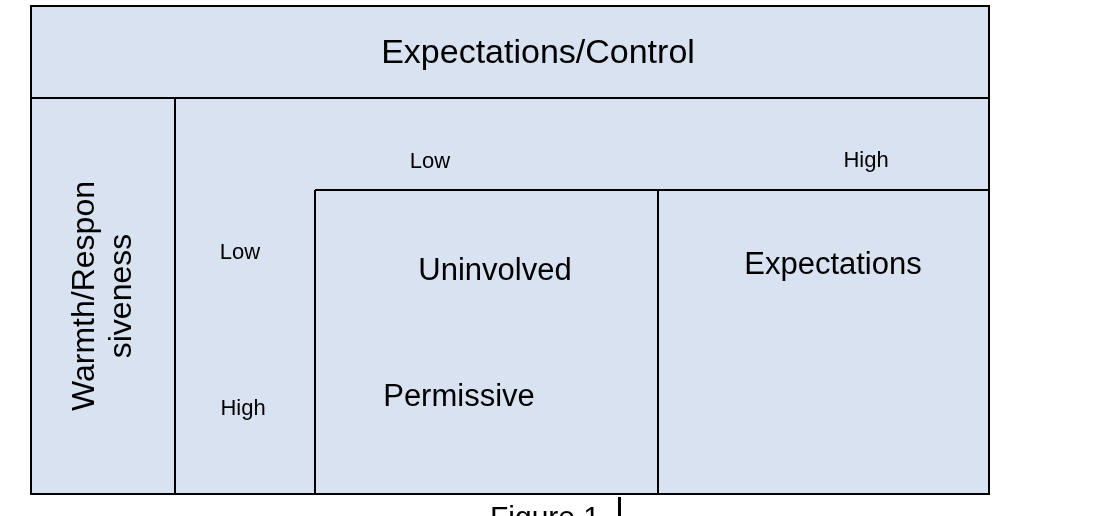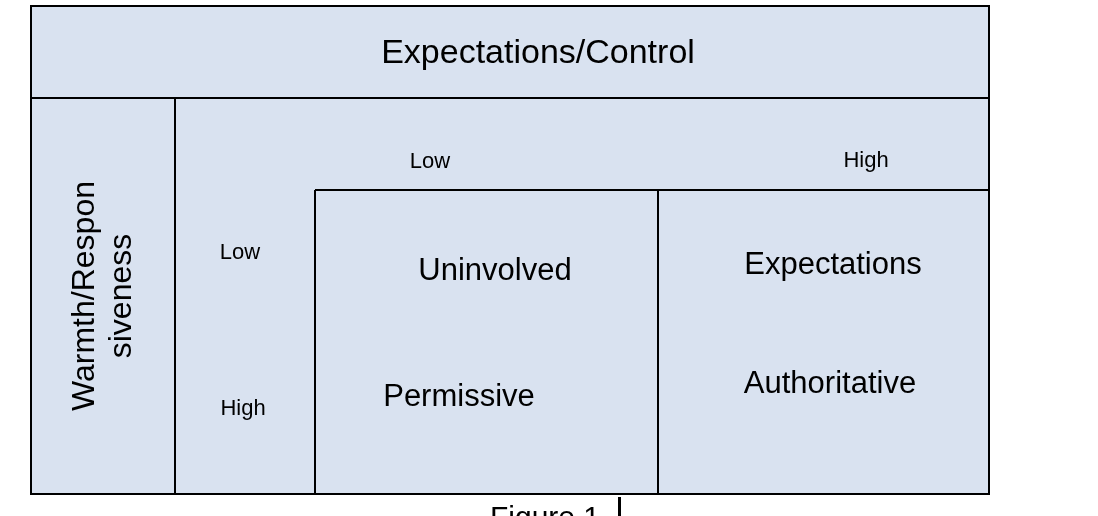--- a/index.html
+++ b/index.html
@@ -77,18 +77,17 @@
 
   <div class="txt t-sub" style="left:430px; top:161px;">Low</div>
   <div class="txt t-sub" style="left:866px; top:160px;">High</div>
 
   <div class="txt t-sub" style="left:240px; top:252px;">Low</div>
   <div class="txt t-sub" style="left:243px; top:408px;">High</div>
 
   <div class="txt t-cell" style="left:495px; top:270px;">Uninvolved</div>
   <div class="txt t-cell" style="left:833px; top:264px;">Expectations</div>
   <div class="txt t-cell" style="left:459px; top:396px;">Permissive</div>
-  <div class="txt t-cell" style="left:830px; top:383px;">Authoritative</div>
 
   <div class="caption">Figure 1</div>
   <div class="cursor"></div>
 
 </div>
 
 </body></html>

